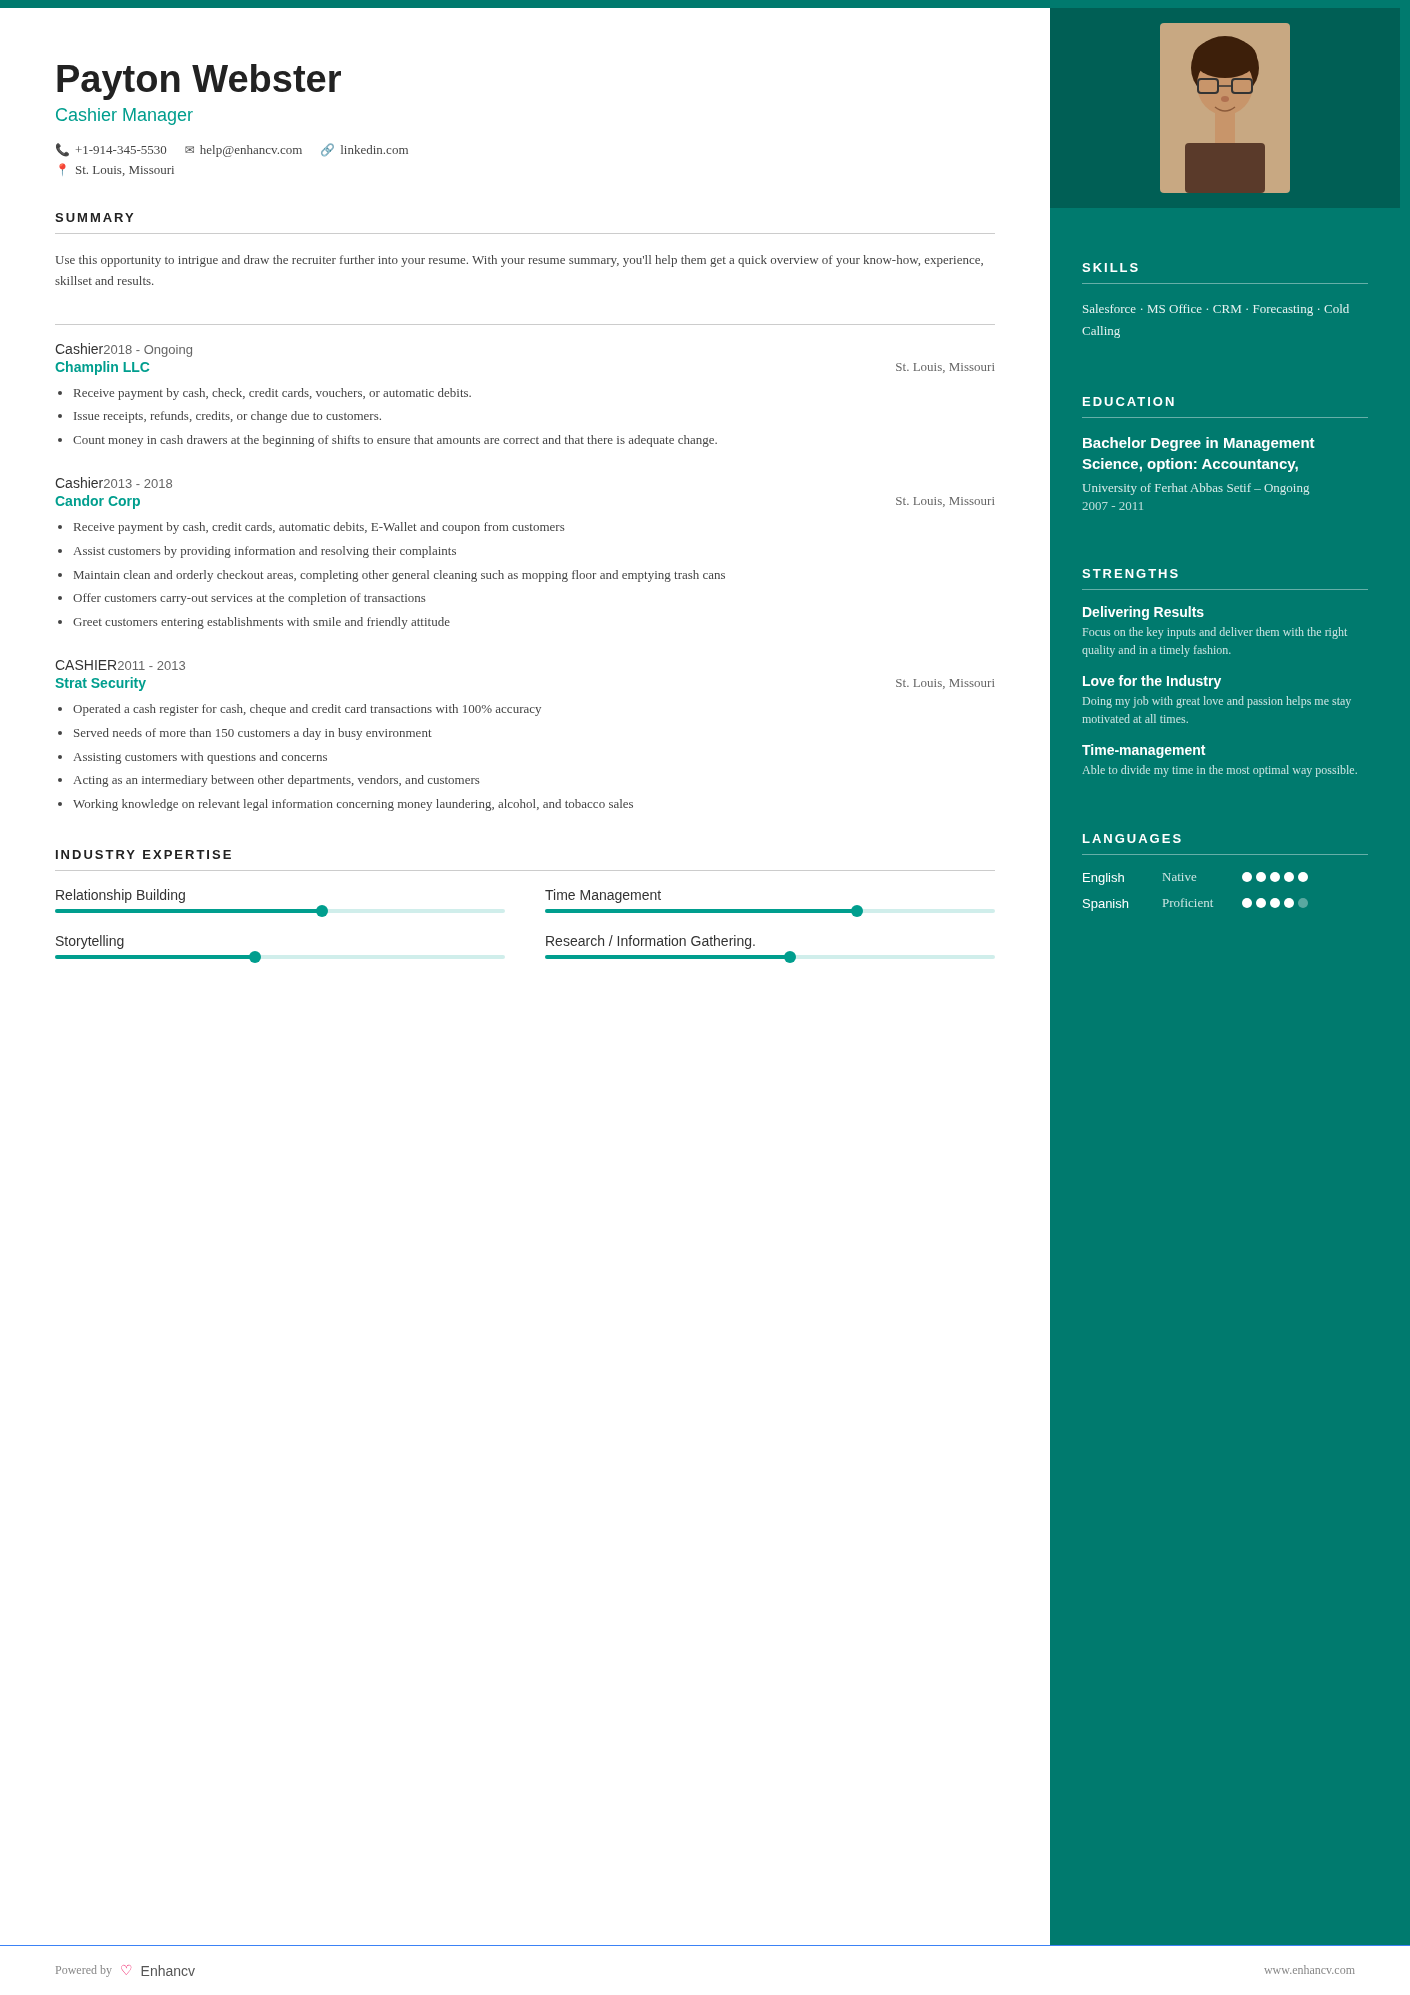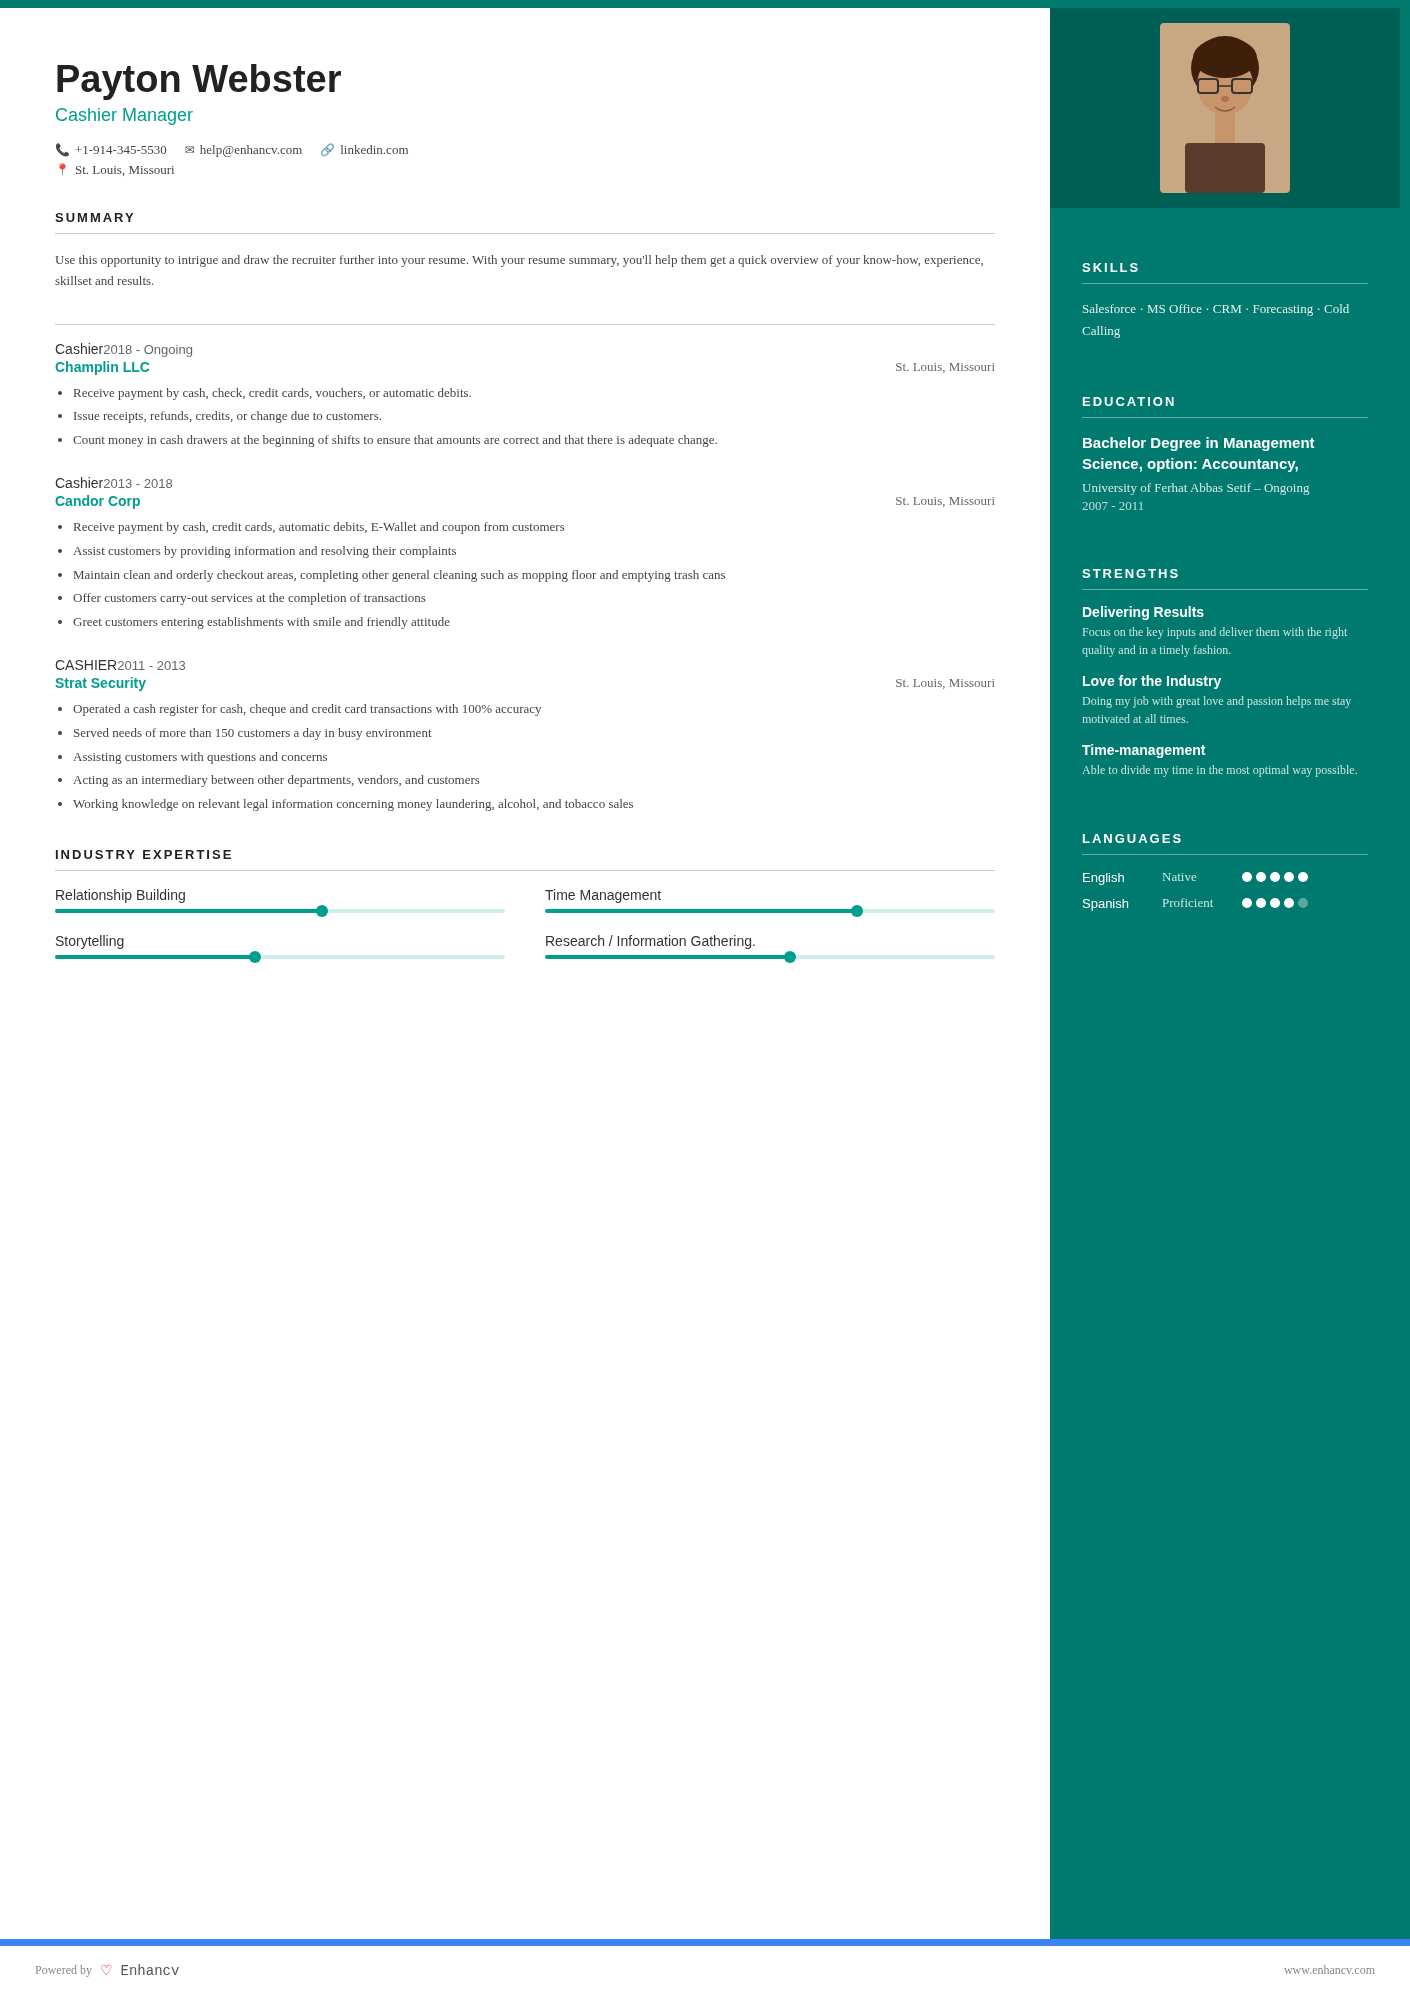--- a/index.html
+++ b/index.html
@@ -260,41 +260,41 @@
       width: 10px;
       height: 10px;
       border-radius: 50%;
     }
     .lang-dot.filled { background: #fff; }
     .lang-dot.empty { background: rgba(255,255,255,0.35); }
     
     
     .footer {
       background: #fff;
-      border-top: 7px solid #3b82f6;
-      padding: 16px 35px;
+      border-top: 1px solid #3b82f6;
+      padding: 16px 55px;
       display: flex;
       align-items: center;
       justify-content: space-between;
     }
     .footer-left {
       display: flex;
       align-items: center;
       gap: 8px;
       font-size: 12px;
       color: #888;
     }
     .footer-right {
       font-size: 12px;
       color: #888;
     }
     .enhancv-logo {
       font-size: 14px;
       color: #555;
-      font-family: Liberation Mono, monospace;
+      font-family: Liberation Sans, sans-serif;
     }
     
     
     .top-accent {
       height: 8px;
       background: #007a6e;
       width: 100%;
     }
   </style>
 </head>

